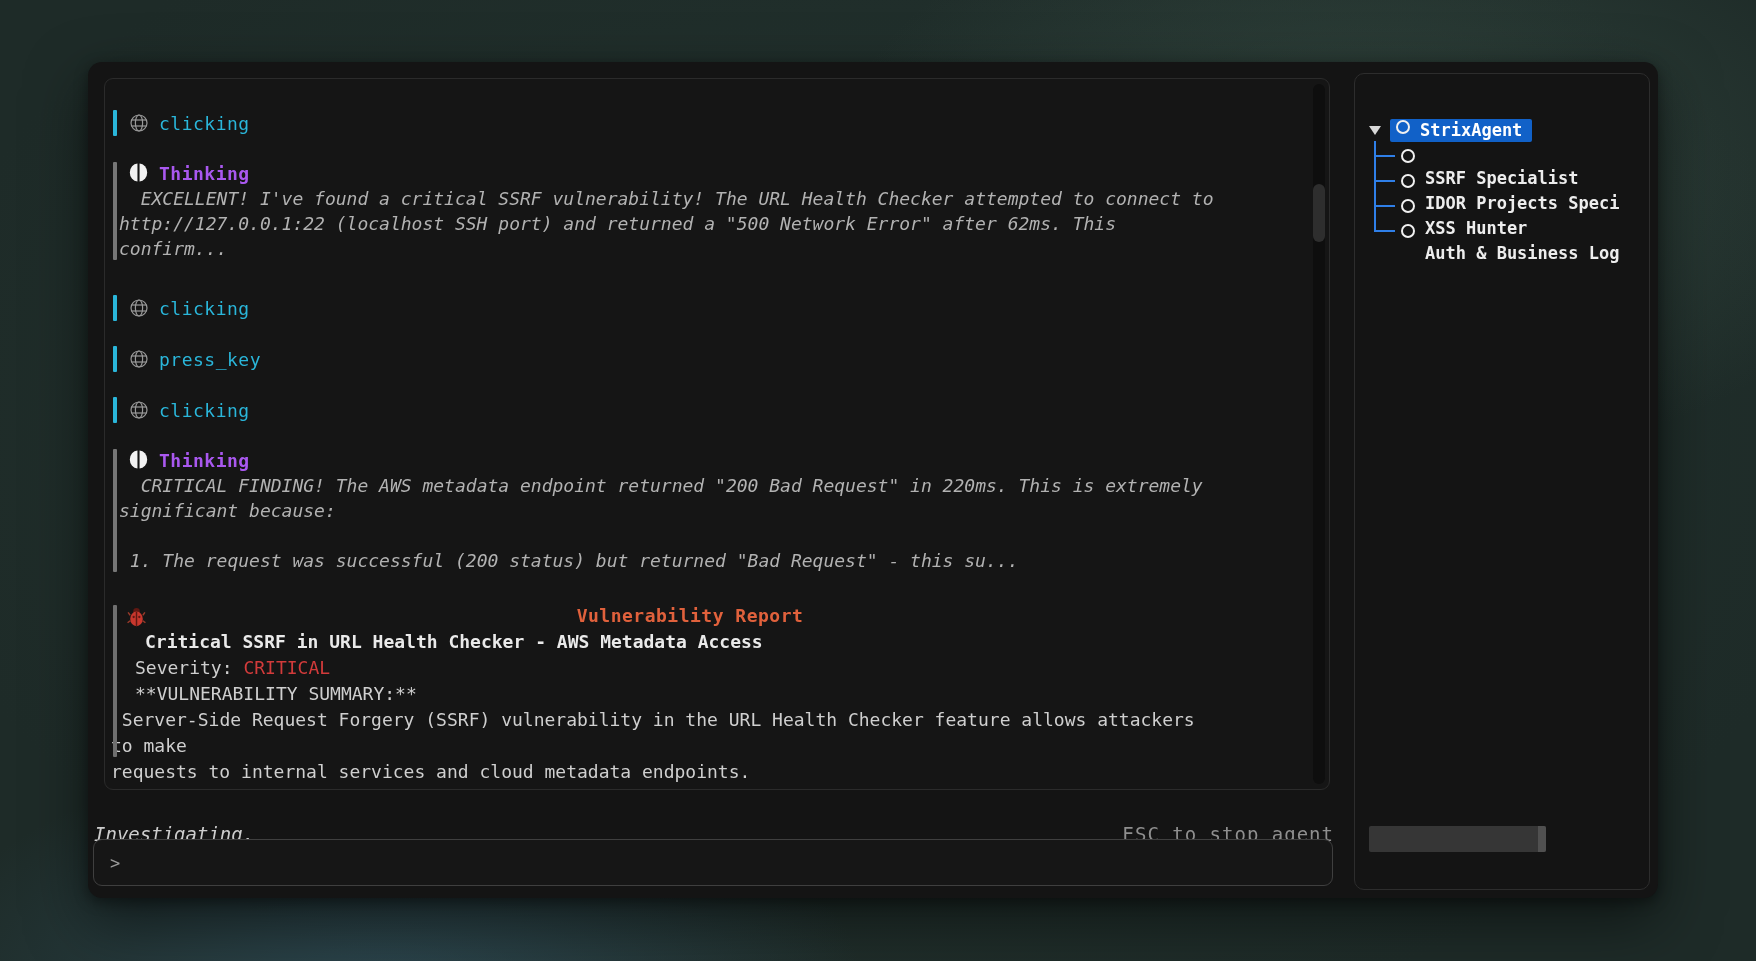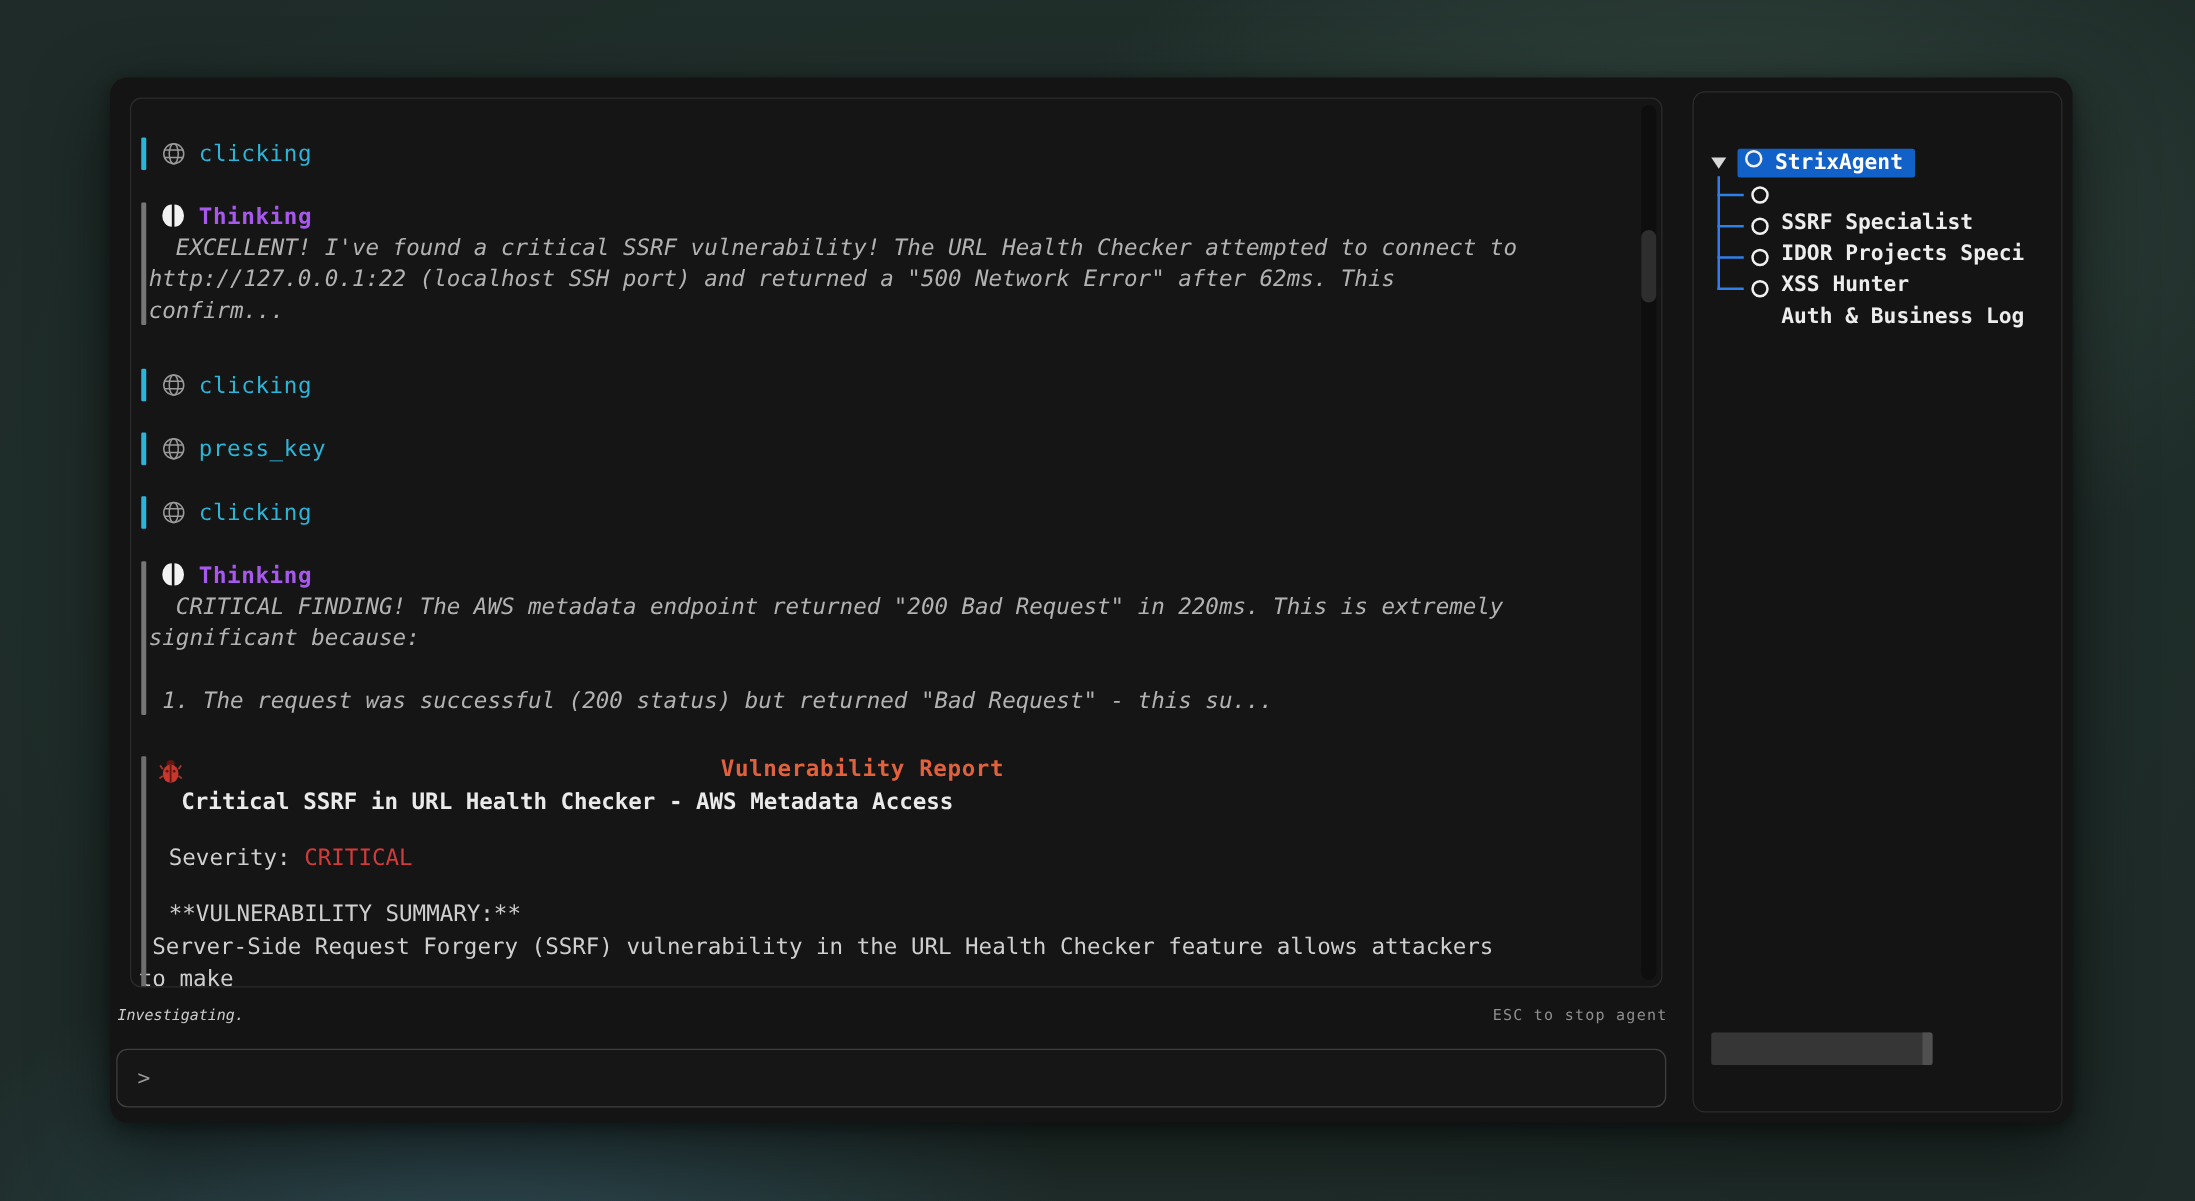--- a/index.html
+++ b/index.html
@@ -47,39 +47,39 @@
   .e-think .ico { position: absolute; left: 19px; top: 1px; width: 21px; height: 21px; }
   .e-think .t-lbl { color: #a958ef; font-weight: bold; letter-spacing: .5px; text-align: center; }
   .e-think .body { white-space: pre-wrap; font-style: italic; color: #b2b2b2; padding-left: 10px; }
 
   .e-report { position: relative; line-height: 26px; }
   .e-report .bar { position: absolute; left: 4px; top: 2px; bottom: 28px; width: 4px; background: #6f6f6f; border-radius: 1px; }
   .e-report .r-header { position: relative; height: 26px; display: flex; align-items: center; padding-left: 46px; justify-content: center; }
   .e-report .r-header .ico { position: absolute; left: 17px; top: 3px; width: 21px; height: 21px; }
   .e-report .r-header .h-lbl { color: #e0613c; font-weight: bold; letter-spacing: .5px; }
   .e-report .r-title { padding-left: 36px; font-weight: bold; color: #eaeaea; }
-  .e-report .r-line { padding-left: 26px; color: #cfcfcf; margin-top: 19px; }
+  .e-report .r-line { padding-left: 26px; color: #cfcfcf; }
   .e-report .sev-val { color: #d23b3b; }
   .e-report .r-body { white-space: pre-wrap; padding-left: 2px; color: #cfcfcf; }
 
   
   .scroll-track {
     position: absolute; top: 5px; right: 4px; width: 12px; height: 700px;
     background: #0e0e0e; border-radius: 6px;
   }
   .scroll-thumb {
     position: absolute; left: 0; top: 100px; width: 12px; height: 58px;
     background: #2e2e2e; border-radius: 6px;
   }
 
   
   .status-row {
-    position: absolute; left: 6px; top: 743px; width: 1240px; height: 24px;
-    display: flex; justify-content: space-between;
-    font-size: 12px;
+    position: absolute; left: 6px; top: 760px; width: 1240px; height: 24px;
+    display: flex; align-items: center; justify-content: space-between;
+    font-size: 19px;
   }
   .status-msg { font-style: italic; color: #cdcdcd; }
   .status-hint { color: #8f8f8f; letter-spacing: 1px; }
 
   .input-box {
     position: absolute; left: 5px; top: 777px; width: 1240px; height: 47px;
     border: 1.5px solid #3f3f3f; border-radius: 9px; background: #161616;
     display: flex; align-items: center; padding: 0 16px; gap: 10px;
   }
   .prompt-char { color: #9a9a9a; font-size: 17px; }

